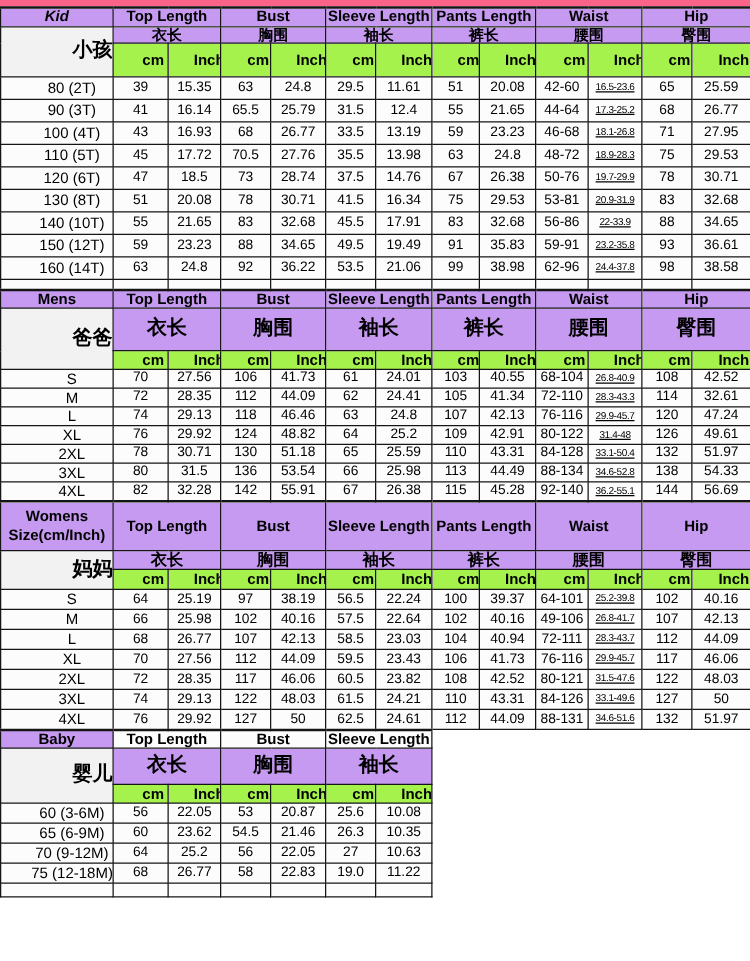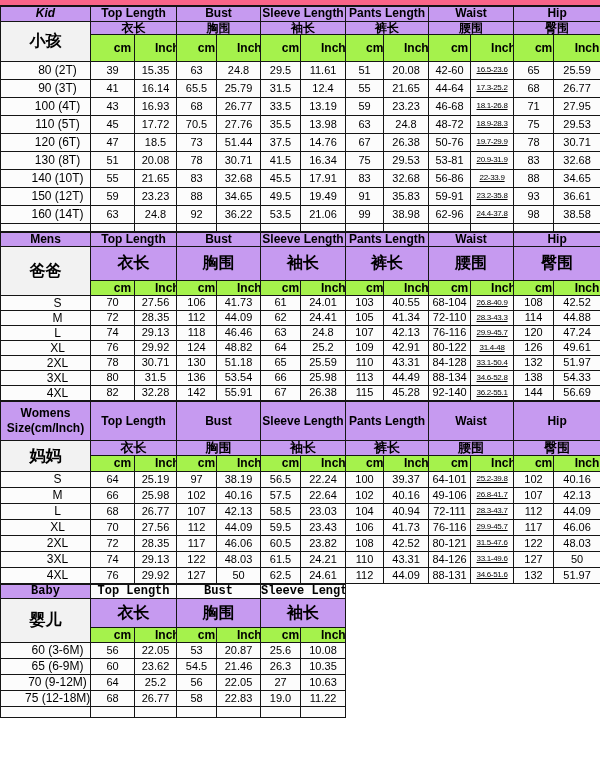--- a/index.html
+++ b/index.html
@@ -9,21 +9,21 @@
   }
   .top-strip {width:600px; height:5px;}
   table {border-collapse:collapse; width:600px; table-layout:fixed;}
   td,th {
     border:1px solid #151515; text-align:center; vertical-align:middle;
     padding:0; overflow:hidden; white-space:nowrap; line-height:1.05;
   }
   th {font-weight:bold;}
   .bg-purple {background:#c69af0;}
   .bg-green  {background:#a5f24c;padding-left:20px;}
-  .bg-grey   {background:#f2f2f2;}
+  .bg-grey   {background:#f2f2f2;text-align:right;}
   .bg-white  {background:#fcfcfc;}
   .blank {border:none; background:#ffffff;}
   .sec-title {font-size:12px;}
   .sec-title.multiline {white-space:pre-line; font-size:12px; line-height:1.25;}
   .measure-en {font-size:12px;}
   .cn {font-size:12px; font-weight:bold;}
   .cjk-label {font-size:16px; font-weight:bold;}
   .unit {font-size:12px; font-weight:bold;}
   .rowlabel {font-size:12px; background:#fcfcfc;padding-left:24px;}
   .val {font-size:11px; background:#fcfcfc;}
@@ -37,21 +37,21 @@
   tr[data-sec="kid"][data-row="data"]     {height:18px;}
   tr[data-sec="kid"][data-row="empty"]    {height:8px;}
   tr[data-sec="mens"][data-row="header"]  {height:15px;}
   tr[data-sec="mens"][data-row="cn"]      {height:34px;}
   tr[data-sec="mens"][data-row="unit"]    {height:15px;}
   tr[data-sec="mens"][data-row="data"]    {height:15px;}
   tr[data-sec="womens"][data-row="header"]{height:40px;}
   tr[data-sec="womens"][data-row="cn"]    {height:15px;}
   tr[data-sec="womens"][data-row="unit"]  {height:16px;}
   tr[data-sec="womens"][data-row="data"]  {height:16px;}
-  tr[data-sec="baby"][data-row="header"]  {height:15px;font-family:Liberation Mono, monospace;}
+  tr[data-sec="baby"][data-row="header"]  {height:15px;}
   tr[data-sec="baby"][data-row="cn"]      {height:29px;}
   tr[data-sec="baby"][data-row="unit"]    {height:15px;}
   tr[data-sec="baby"][data-row="data"]    {height:16px;}
   tr[data-sec="baby"][data-row="empty"]   {height:11px;}
   tr[data-sec="mens"] .cn, tr[data-sec="baby"] .cn {font-size:16px;}
   tr[data-sec="womens"] .cn {font-size:13px;}
 </style>
 </head>
 <body>
 
@@ -164,21 +164,21 @@
           <td class="val">48-72</td>
           <td class="val small">18.9-28.3</td>
           <td class="val">75</td>
           <td class="val">29.53</td>
         </tr>
         <tr data-sec="kid" data-row="data">
           <td class="rowlabel">120 (6T)</td>
           <td class="val">47</td>
           <td class="val">18.5</td>
           <td class="val">73</td>
-          <td class="val">51.44</td>
+          <td class="val">28.74</td>
           <td class="val">37.5</td>
           <td class="val">14.76</td>
           <td class="val">67</td>
           <td class="val">26.38</td>
           <td class="val">50-76</td>
           <td class="val small">19.7-29.9</td>
           <td class="val">78</td>
           <td class="val">30.71</td>
         </tr>
         <tr data-sec="kid" data-row="data">
@@ -309,21 +309,21 @@
           <td class="val">28.35</td>
           <td class="val">112</td>
           <td class="val">44.09</td>
           <td class="val">62</td>
           <td class="val">24.41</td>
           <td class="val">105</td>
           <td class="val">41.34</td>
           <td class="val">72-110</td>
           <td class="val small">28.3-43.3</td>
           <td class="val">114</td>
-          <td class="val">44.88</td>
+          <td class="val">32.61</td>
         </tr>
         <tr data-sec="mens" data-row="data">
           <td class="rowlabel">L</td>
           <td class="val">74</td>
           <td class="val">29.13</td>
           <td class="val">118</td>
           <td class="val">46.46</td>
           <td class="val">63</td>
           <td class="val">24.8</td>
           <td class="val">107</td>

